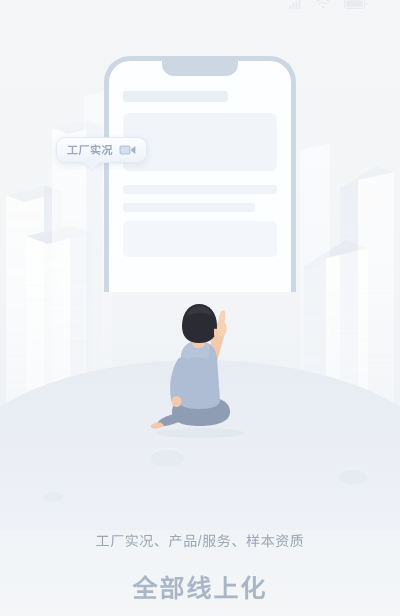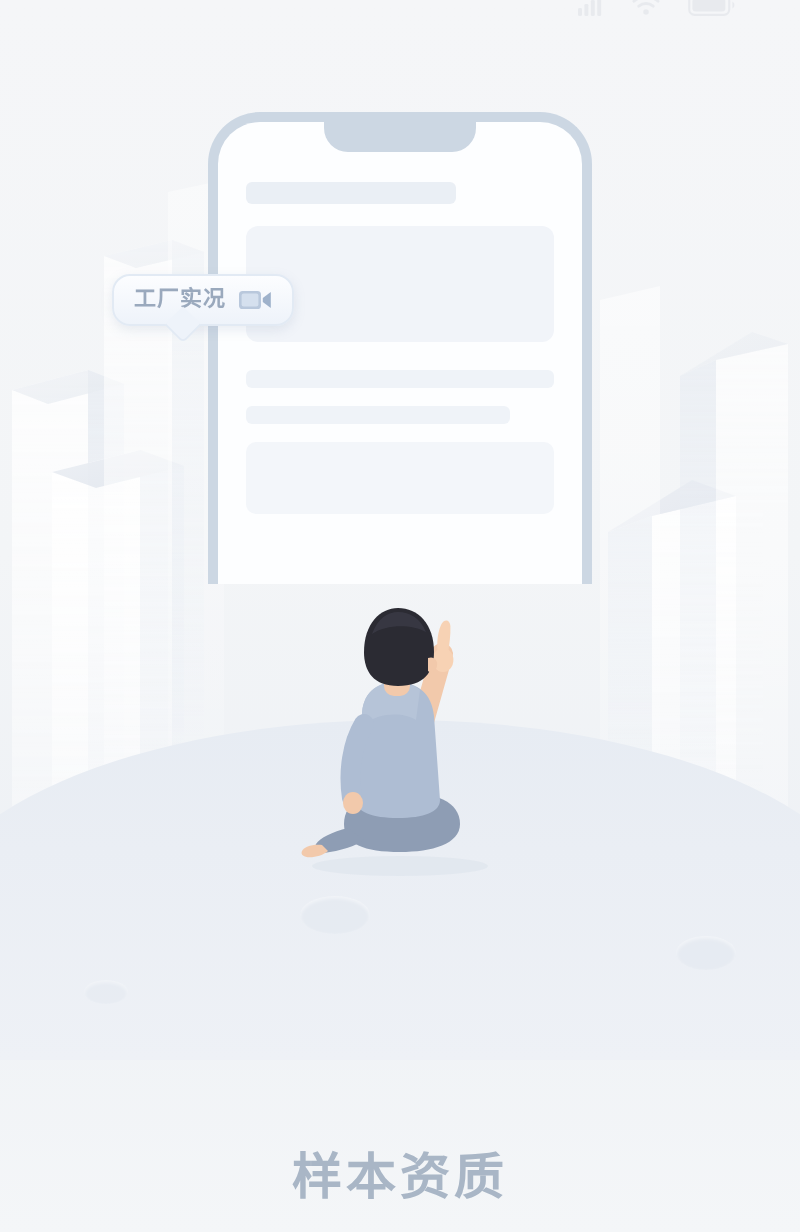--- a/index.html
+++ b/index.html
@@ -329,16 +329,17 @@
         <rect x="0.5" y="1.5" width="11" height="9" rx="1.8" fill="#b9c8dc"></rect>
         <rect x="1.8" y="2.8" width="8.4" height="6.4" rx="1" fill="#d5e0ee"></rect>
         <path d="M12.4 5 L16.4 2 V10 L12.4 7 Z" fill="#9fb2cb"></path>
       </svg>
     </span>
   </div>
 
 
 
   <div class="captions">
-    <div class="caption-main">样本资质</div>
+    <div class="caption-sub">工厂实况、产品/服务、样本资质</div>
+    <div class="caption-main">全部线上化</div>
   </div>
 
 </div>
 
 </body></html>

